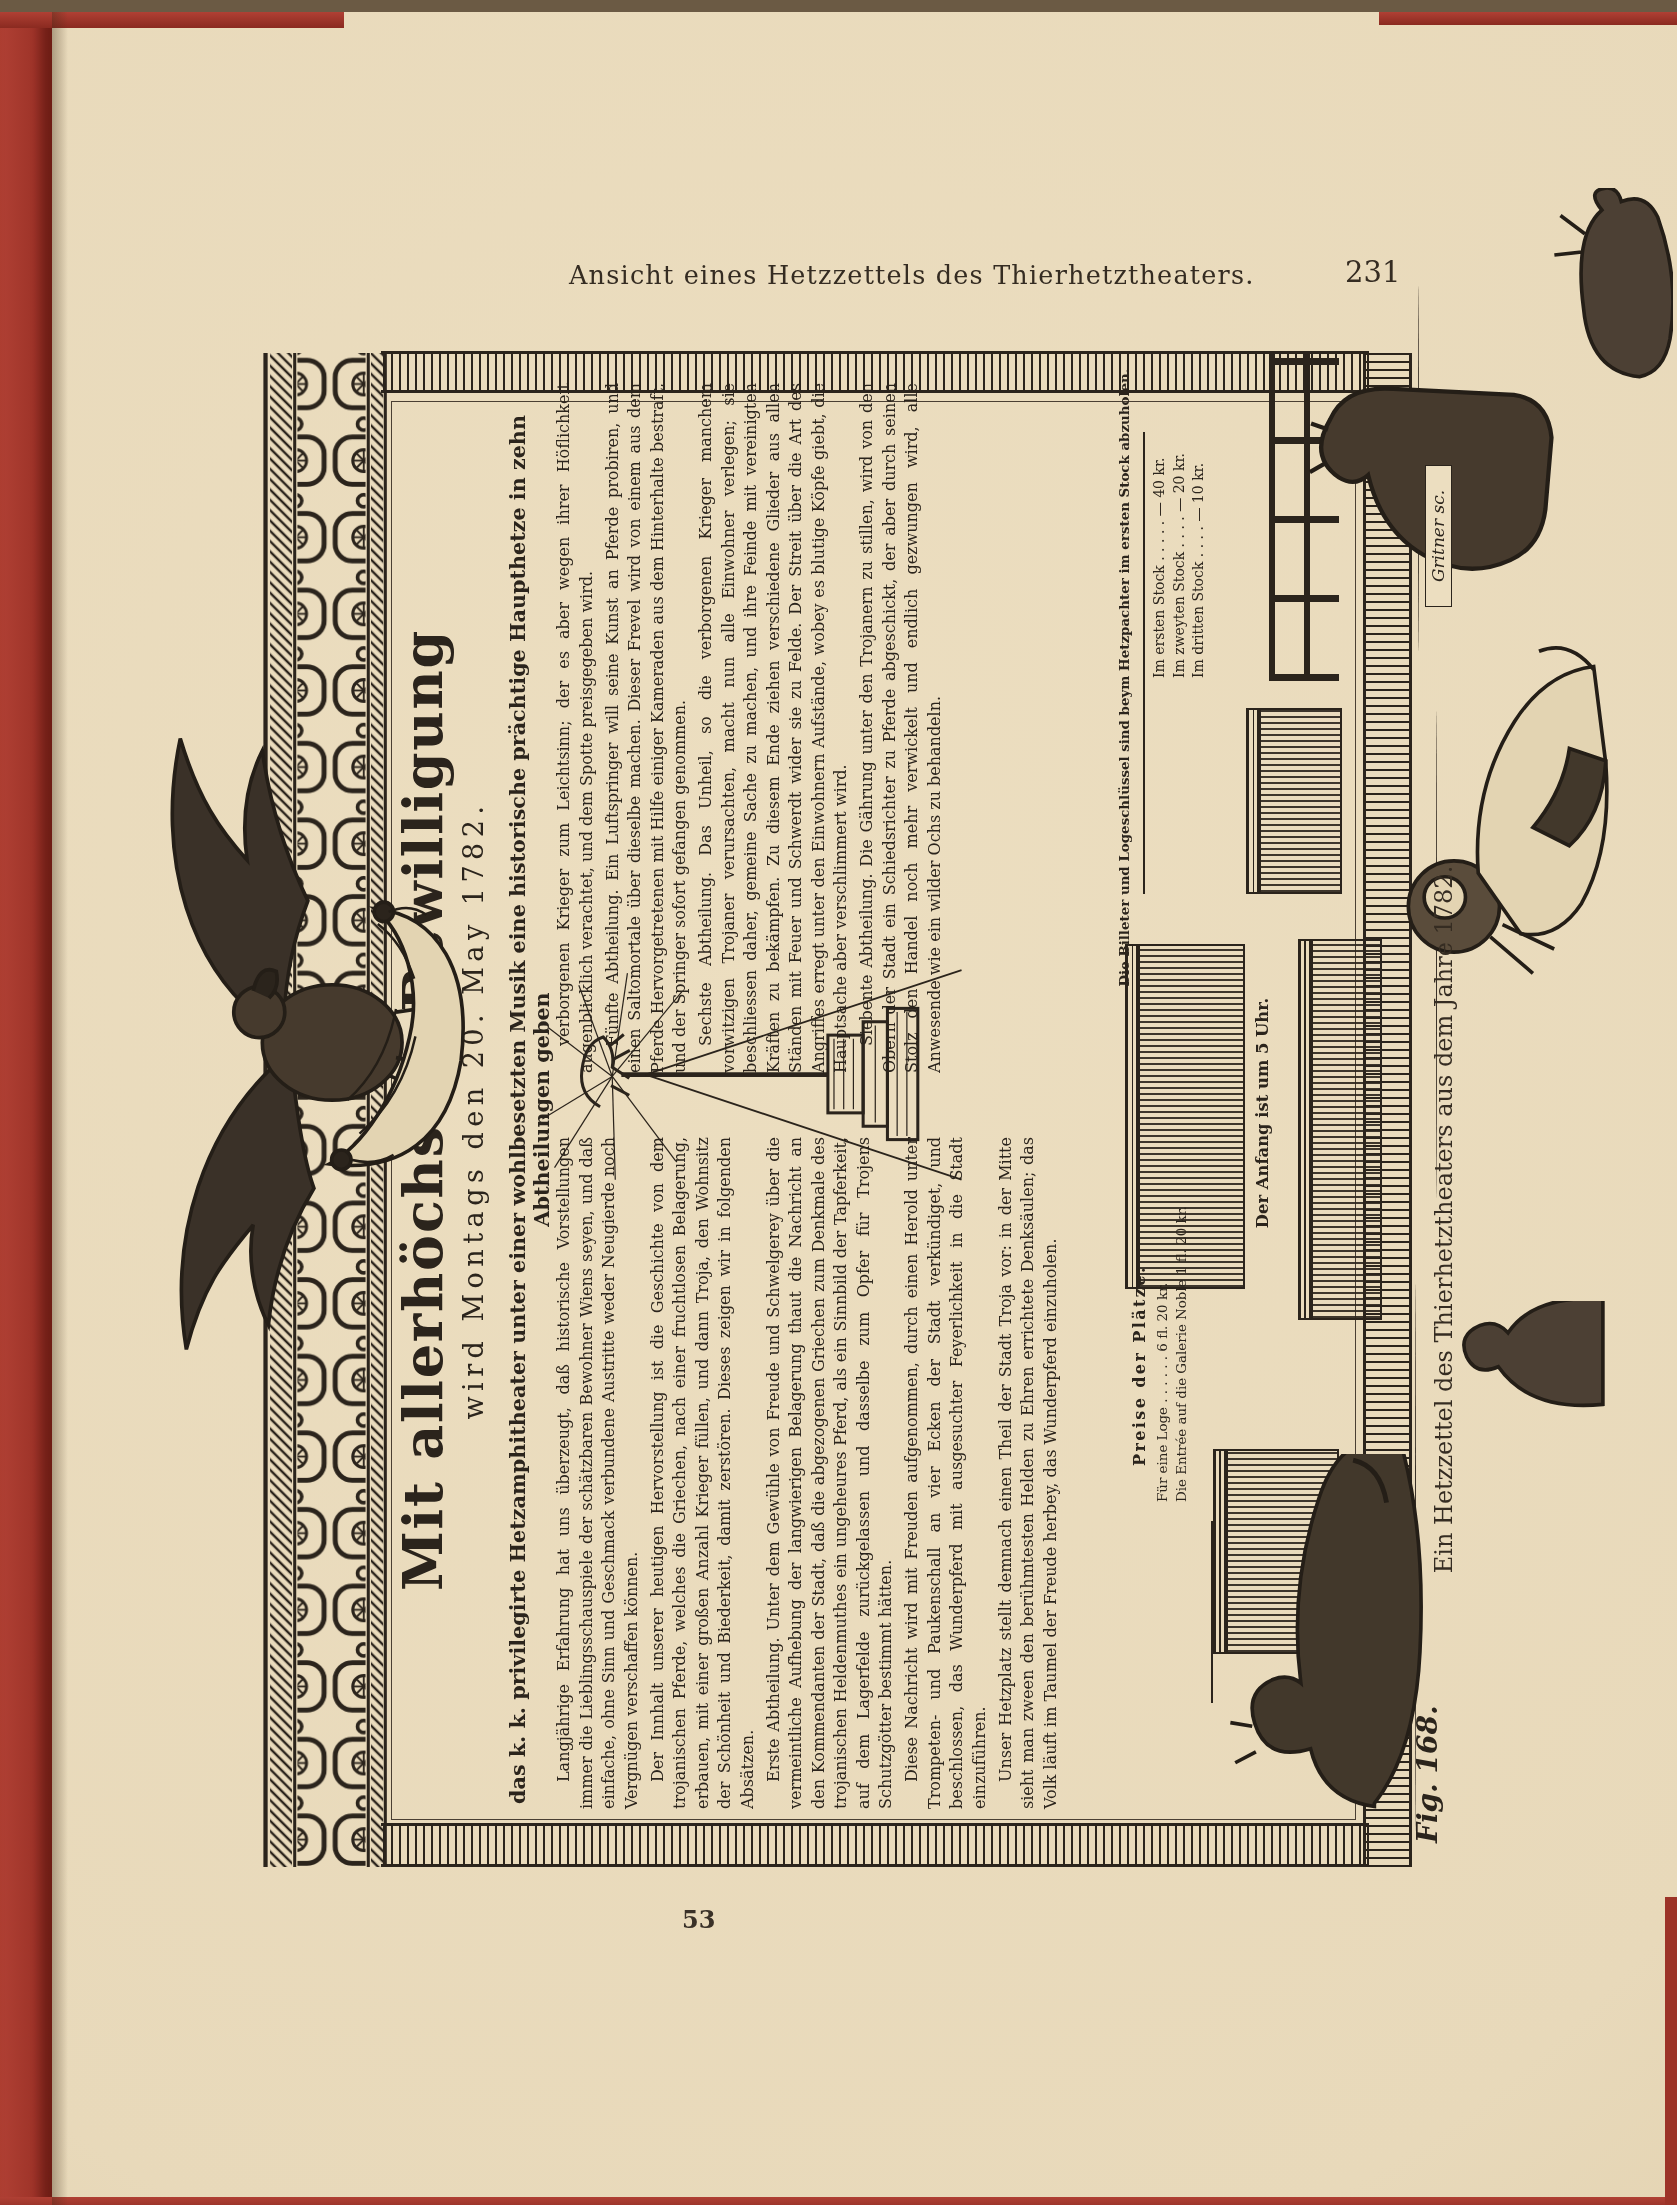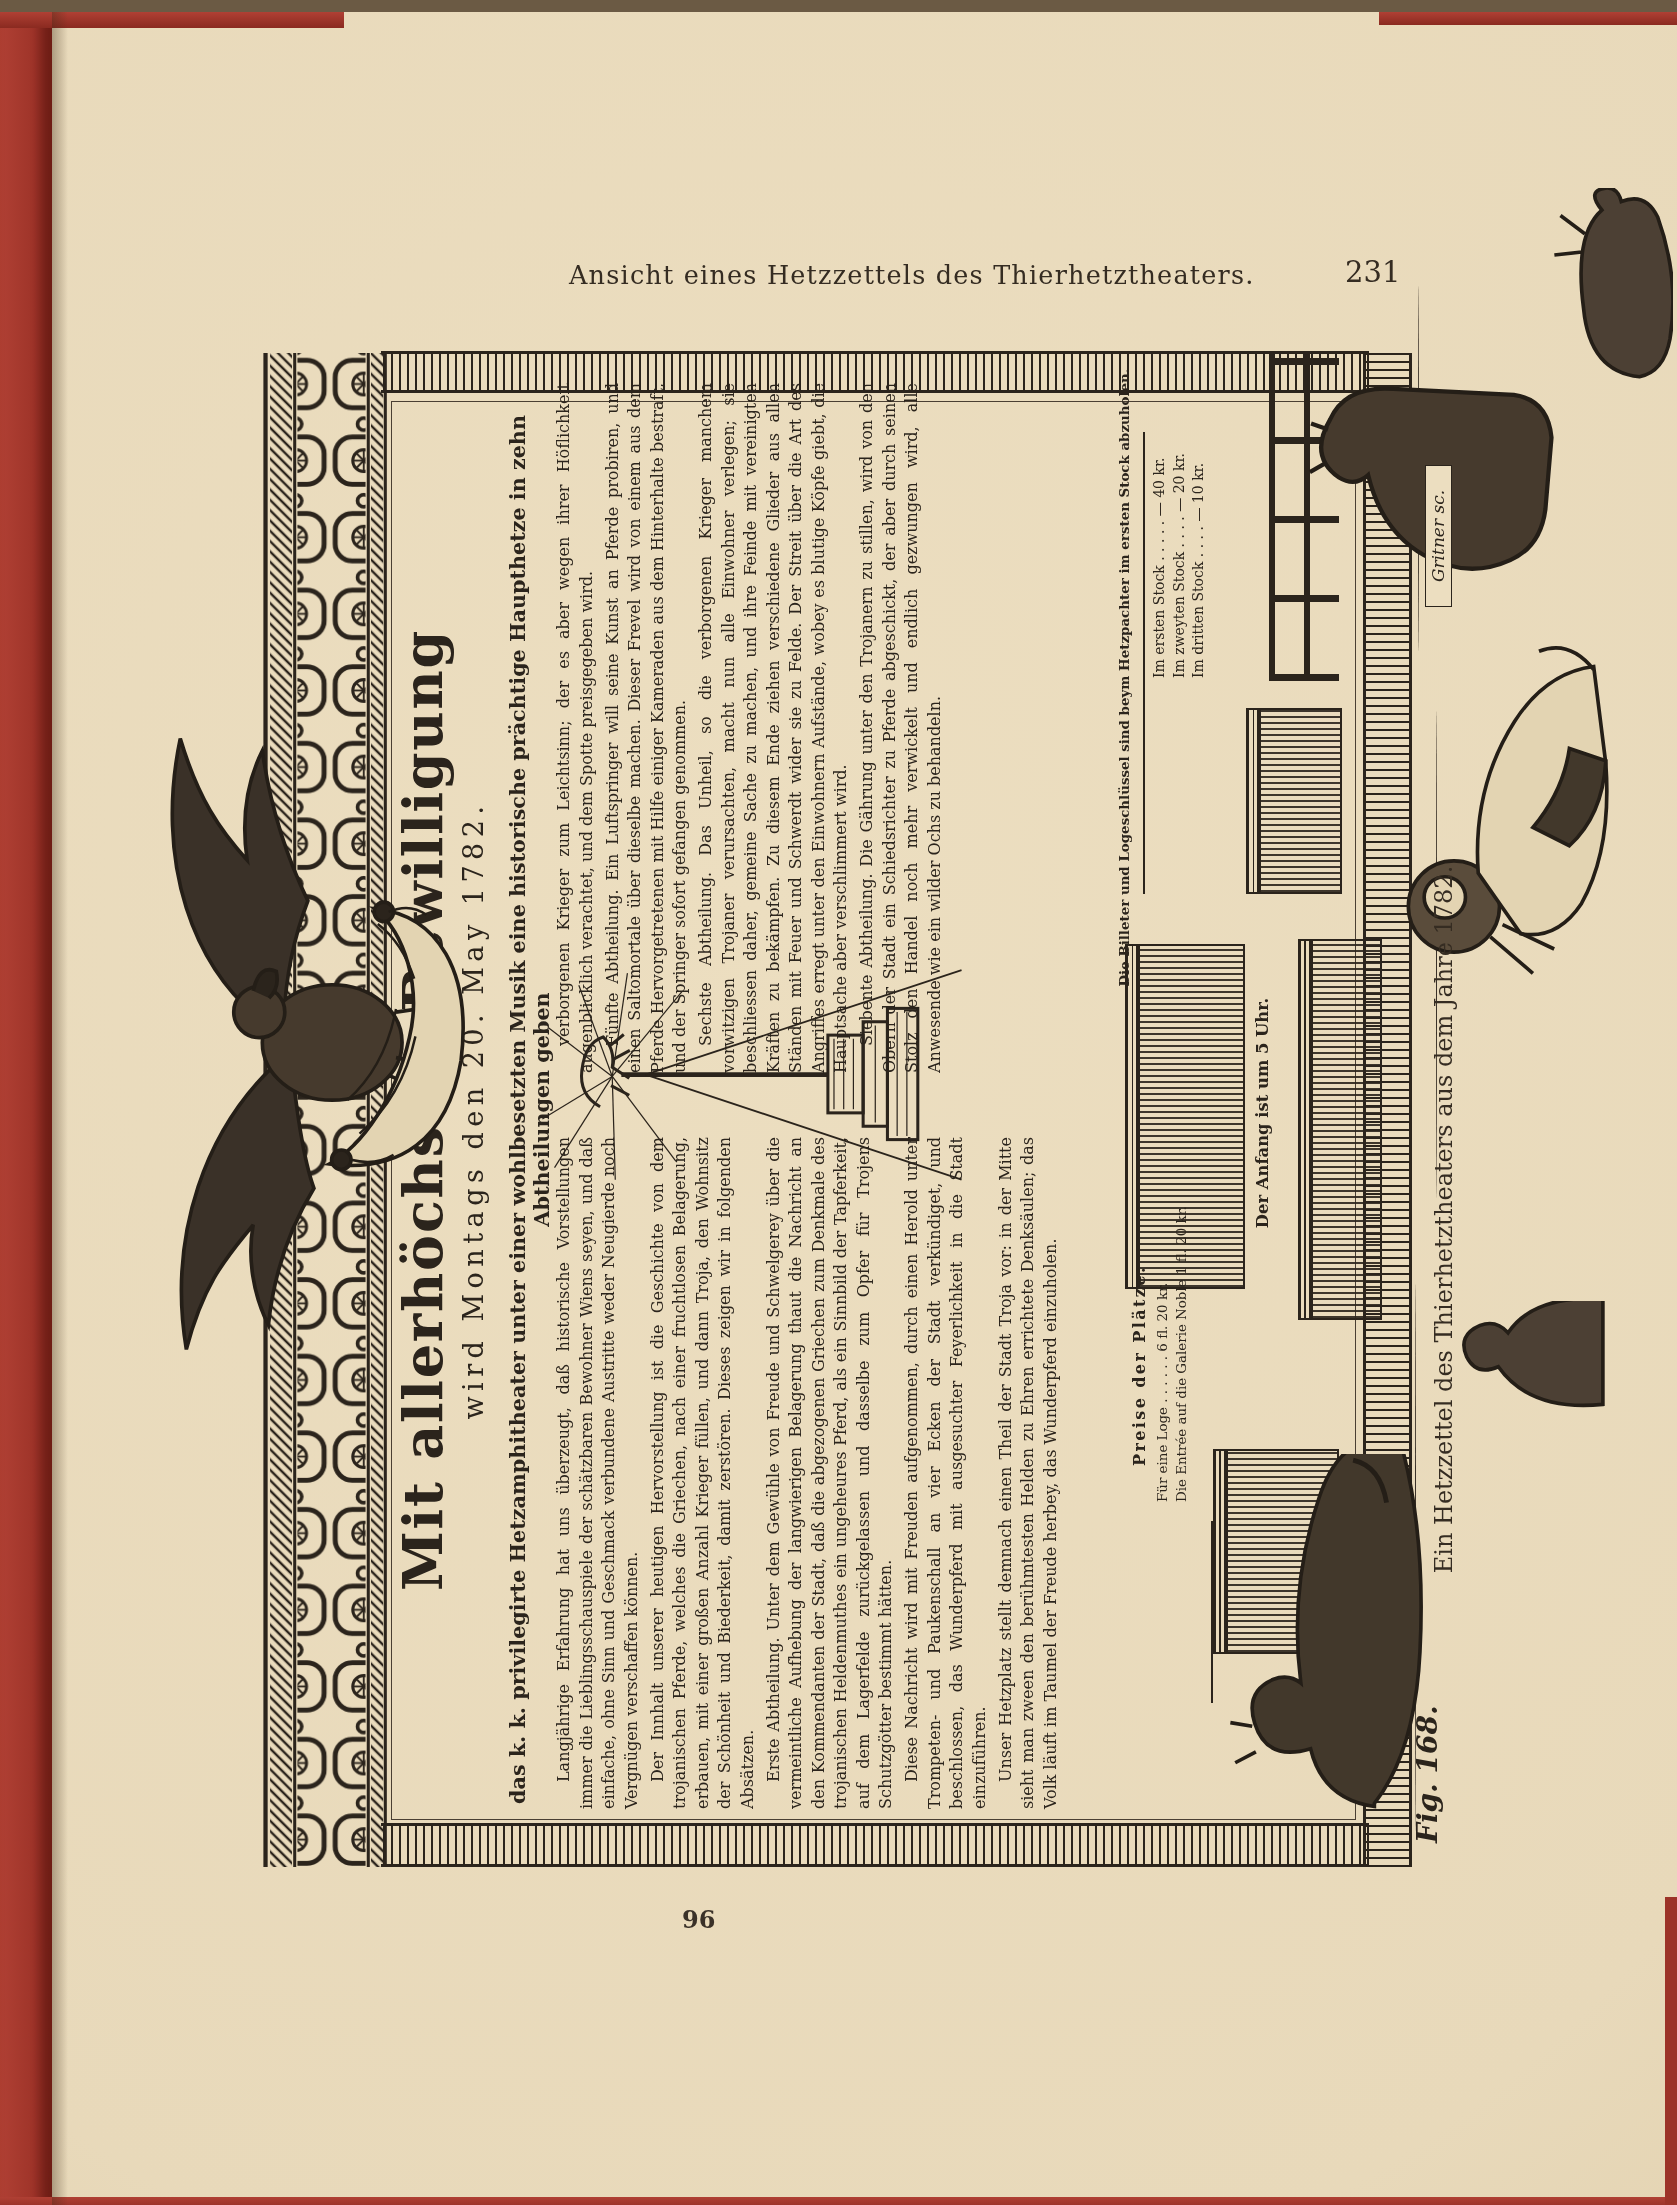--- a/index.html
+++ b/index.html
@@ -77,21 +77,21 @@
 
   <div class="cov cov-left"></div>
   <div class="cov cov-topL"></div>
   <div class="cov cov-topR"></div>
   <div class="cov cov-bot"></div>
   <div class="cov cov-right"></div>
   <div class="edge-shadow"></div>
 
   <div class="header-title">Ansicht eines Hetzzettels des Thierhetztheaters.</div>
   <div class="page-number">231</div>
-  <div class="sig-number">96</div>
+  <div class="sig-number">53</div>
 
   <div class="poster-area">
     <div class="poster-rot">
 
       <svg class="frame-top" viewBox="0 0 2490 205">
         <defs>
           <pattern id="hatchA" width="12" height="12" patternUnits="userSpaceOnUse" patternTransform="rotate(45)">
             <line x1="3" y1="0" x2="3" y2="12" stroke="#2b241c" stroke-width="4"></line>
           </pattern>
           <pattern id="chain" width="126" height="112" patternUnits="userSpaceOnUse">

